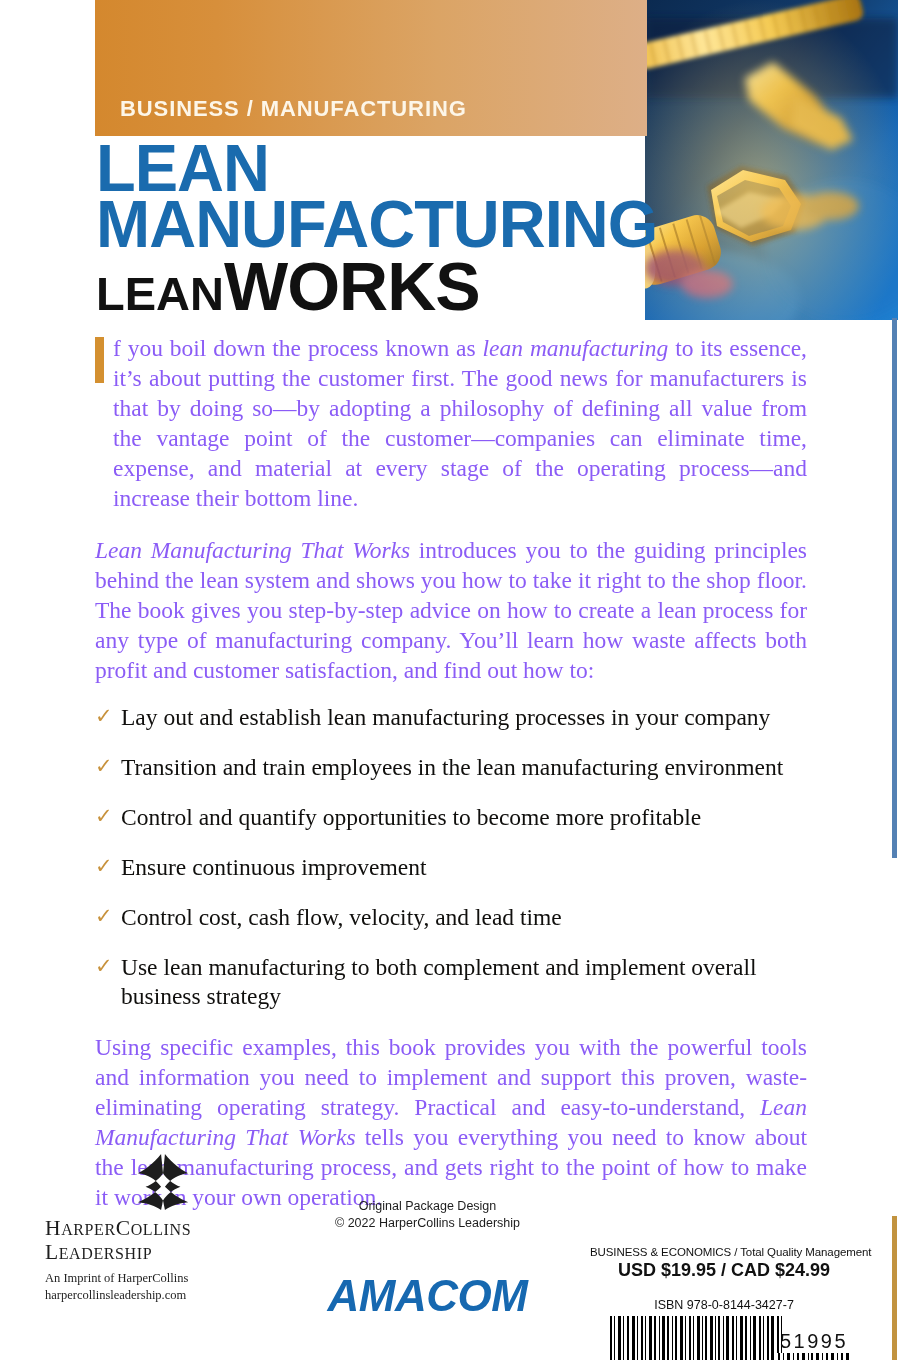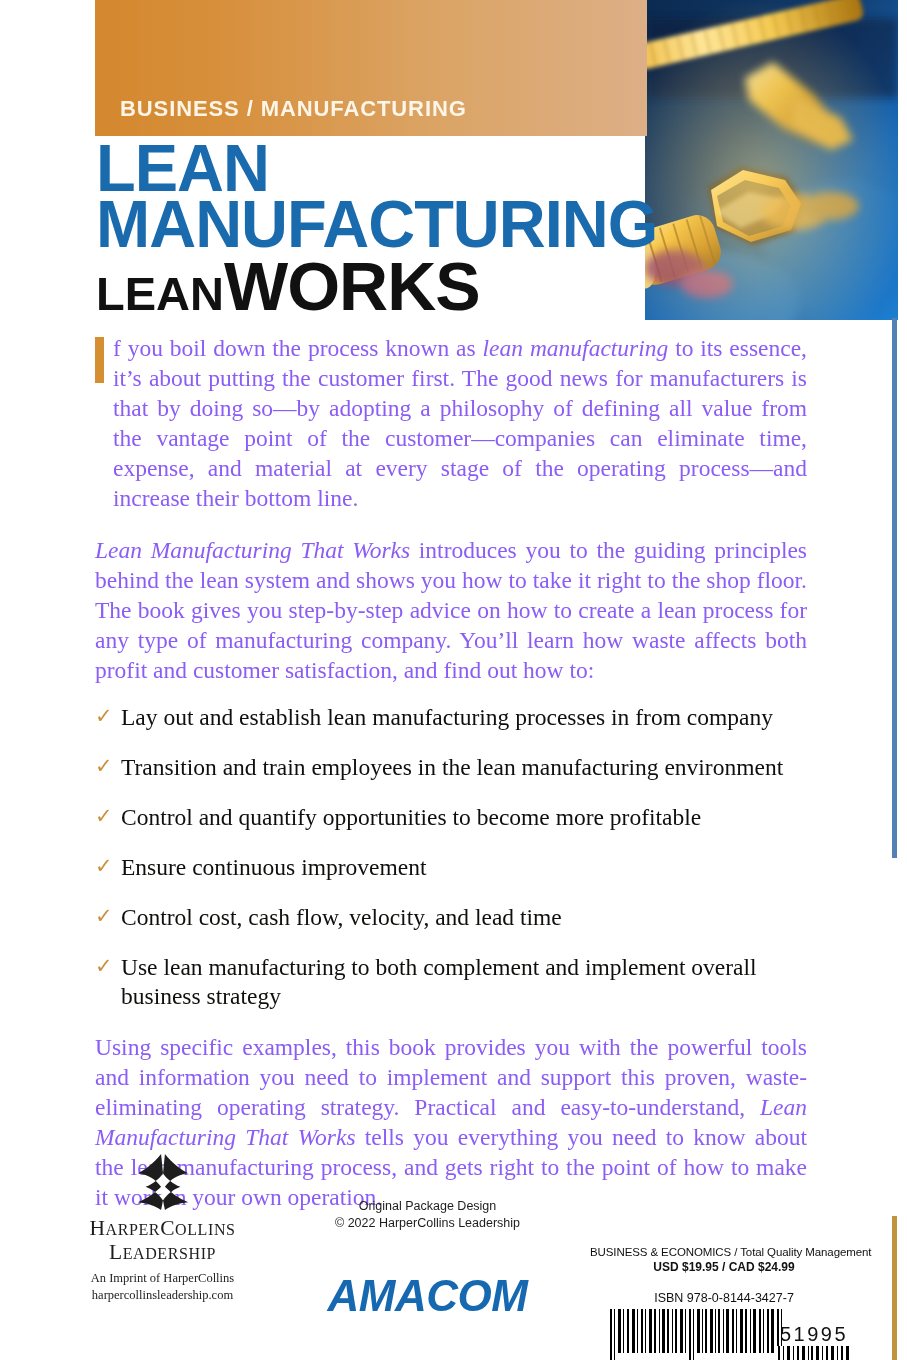--- a/index.html
+++ b/index.html
@@ -141,21 +141,20 @@
   }
 
   
   .footer { position: absolute; left: 0; top: 1140px; width: 907px; height: 200px; }
 
   .hc-logo {
     position: absolute;
     left: 45px;
     top: 10px;
     width: 235px;
-    text-align: center;
     color: #1d1d1d;
   }
   .hc-mark { width: 62px; height: 62px; margin: 0 auto 4px auto; display: block; }
   .hc-name {
     font-family: "Liberation Serif", serif;
     font-size: 21.5px;
     letter-spacing: 0.6px;
     line-height: 1.12;
     font-weight: normal;
   }
@@ -204,21 +203,21 @@
   .bisac {
     font-family: "Liberation Sans", sans-serif;
     font-size: 11.5px;
     letter-spacing: -0.1px;
     white-space: nowrap;
     margin-top: 48px;
   }
   .price {
     font-family: "Liberation Sans", sans-serif;
     font-weight: bold;
-    font-size: 12px;
+    font-size: 18px;
     margin-top: 2px;
   }
   .isbn-text {
     font-family: "Liberation Sans", sans-serif;
     font-size: 12.5px;
     margin-top: 17px;
   }
   .barcodes { position: relative; margin-top: 4px; height: 74px; }
   .bc-main { position: absolute; left: 18px; top: 0; }
   .bc-addon { position: absolute; right: 6px; top: 14px; }
@@ -364,21 +363,21 @@
 
     <p class="copy lead">
       <span class="dropbar"></span><span>f you boil down the process known as </span><span class="ital">lean manufacturing</span><span> to its essence, it’s about putting the customer first. The good news for manufacturers is that by doing so—by adopting a philosophy of defining all value from the vantage point of the customer—companies can eliminate time, expense, and material at every stage of the operating process—and increase their bottom line.</span>
     </p>
 
     <p class="copy">
       <span class="ital">Lean Manufacturing That Works</span><span> introduces you to the guiding principles behind the lean system and shows you how to take it right to the shop floor. The book gives you step-by-step advice on how to create a lean process for any type of manufacturing company. You’ll learn how waste affects both profit and customer satisfaction, and find out how to:</span>
     </p>
 
     <ul class="bullets">
-      <li><span class="check">✓</span><span>Lay out and establish lean manufacturing processes in from company</span></li>
+      <li><span class="check">✓</span><span>Lay out and establish lean manufacturing processes in your company</span></li>
       <li><span class="check">✓</span><span>Transition and train employees in the lean manufacturing environment</span></li>
       <li><span class="check">✓</span><span>Control and quantify opportunities to become more profitable</span></li>
       <li><span class="check">✓</span><span>Ensure continuous improvement</span></li>
       <li><span class="check">✓</span><span>Control cost, cash flow, velocity, and lead time</span></li>
       <li><span class="check">✓</span><span>Use lean manufacturing to both complement and implement overall business strategy</span></li>
     </ul>
 
     <p class="copy">
       <span>Using specific examples, this book provides you with the powerful tools and information you need to implement and support this proven, waste-eliminating operating strategy. Practical and easy-to-understand, </span><span class="ital">Lean Manufacturing That Works</span><span> tells you everything you need to know about the lean manufacturing process, and gets right to the point of how to make it work in your own operation.</span>
     </p>

